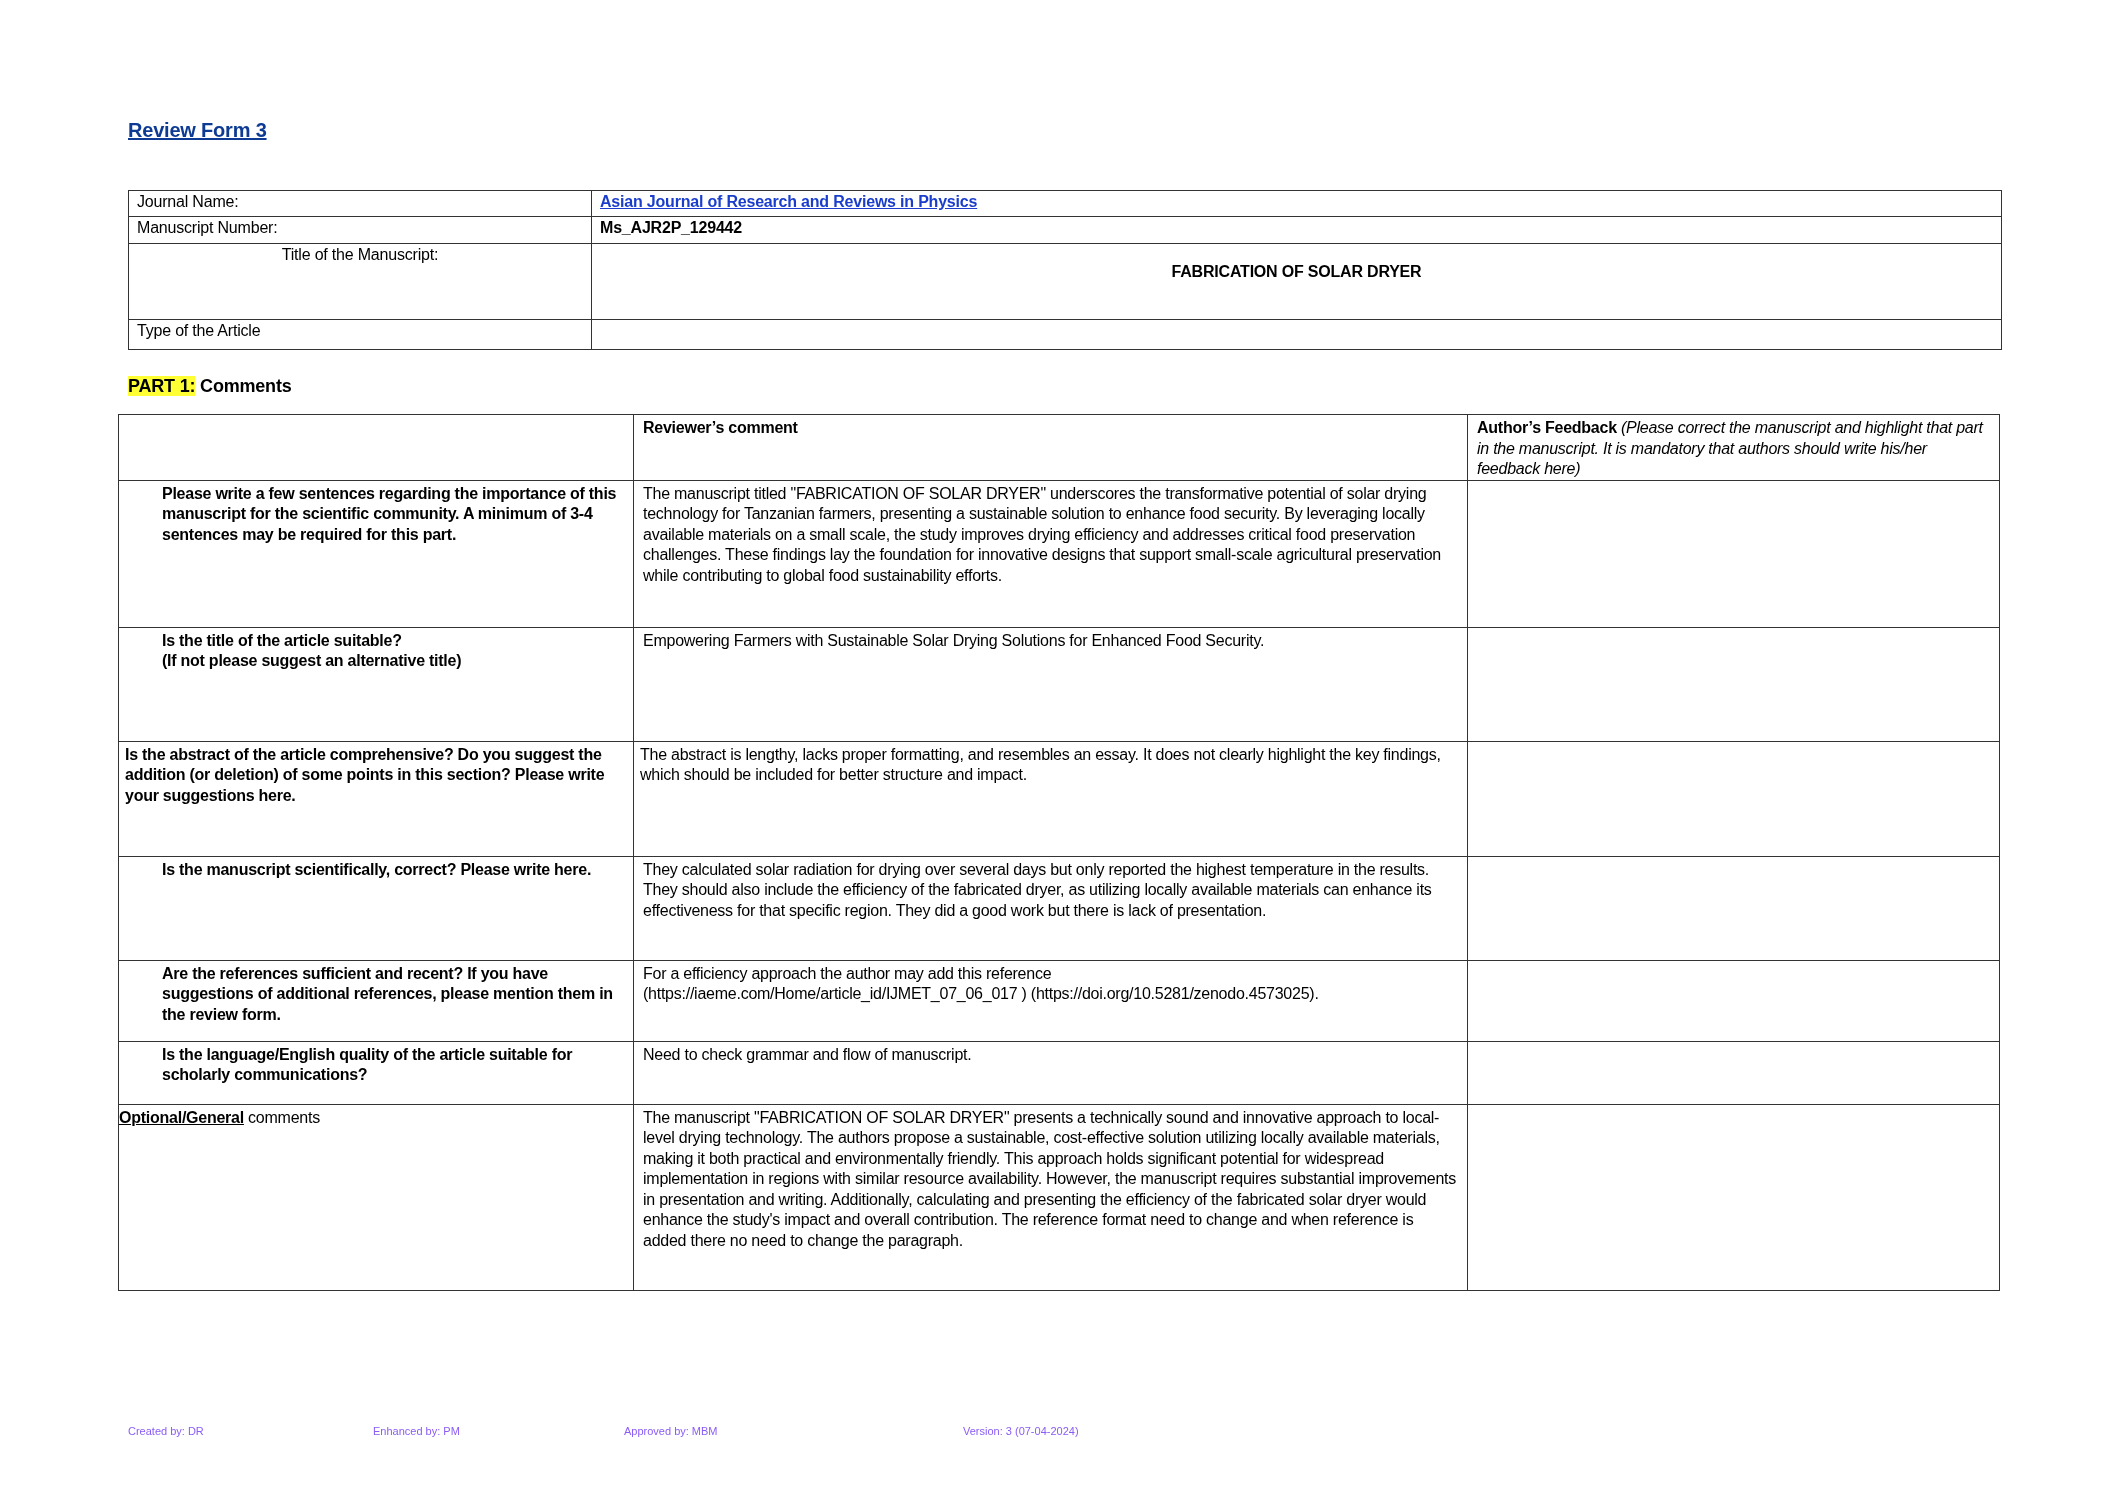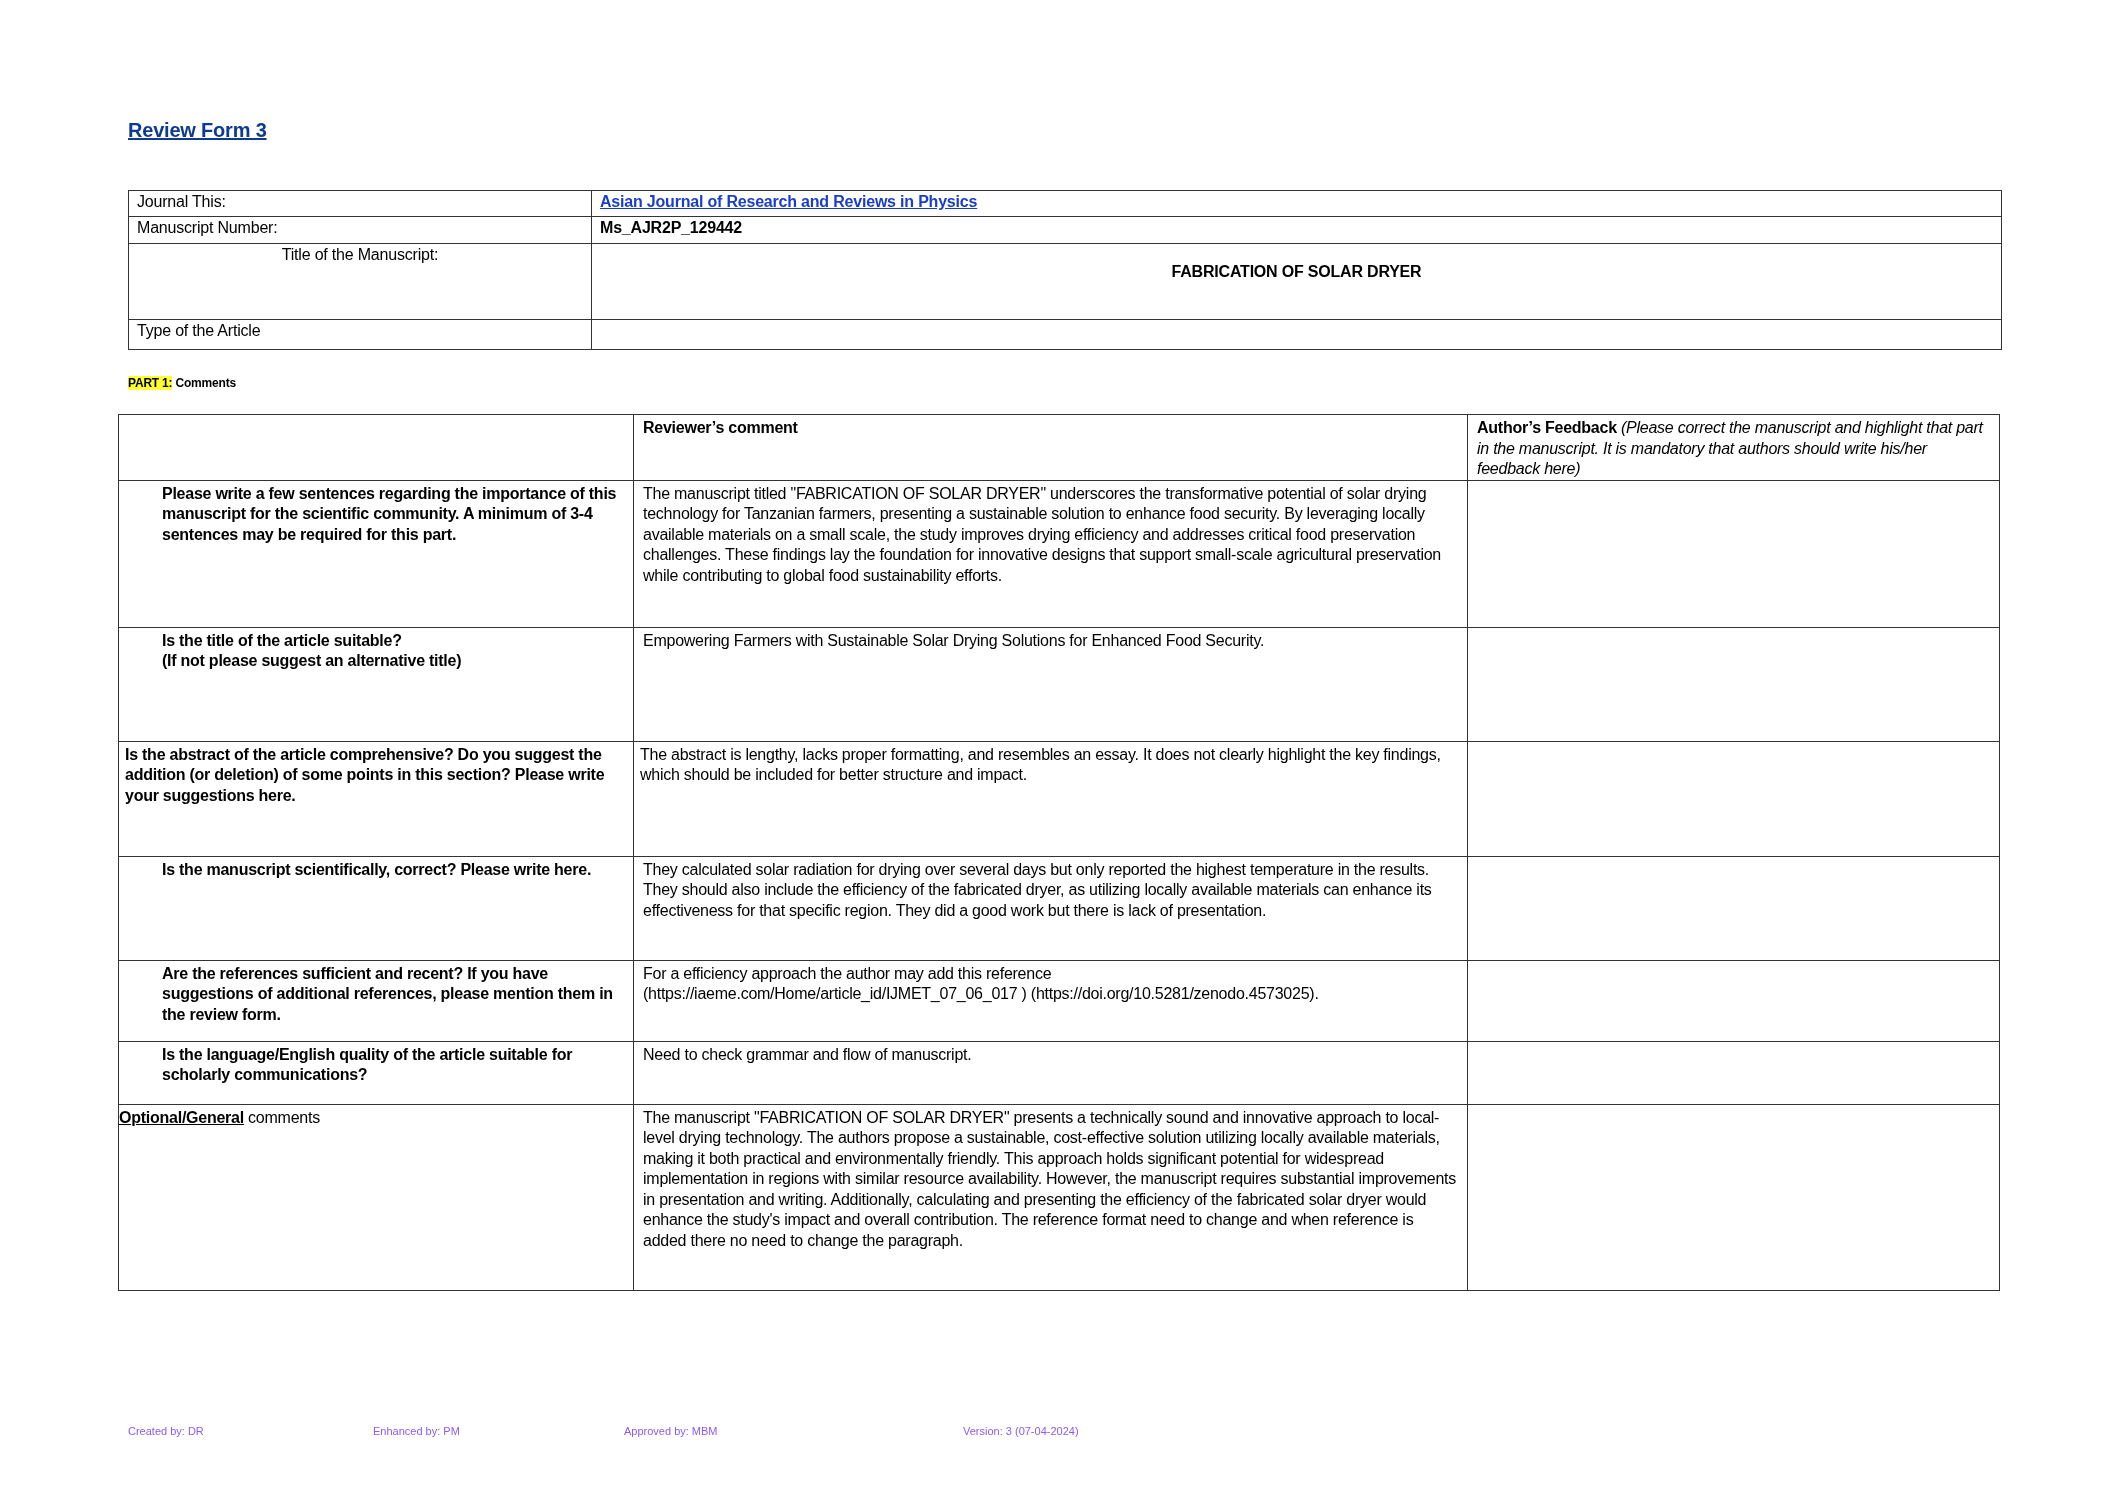--- a/index.html
+++ b/index.html
@@ -22,21 +22,21 @@
   }
   #info-table td.lbl { width: 446px; }
   #info-table tr.r1 td { height: 24px; }
   #info-table tr.r2 td { height: 25px; }
   #info-table tr.r3 td { height: 57px; text-align: center; }
   #info-table tr.r4 td { height: 28px; }
   #info-table .val { font-weight: bold; }
   #info-table .title-val { padding-top: 18px; }
   #journal-link { color: #1a3dcc; text-decoration: underline; font-weight: bold; cursor: pointer; }
 
-  #part1-heading { left: 128px; top: 376px; font-size: 12px; font-weight: bold; letter-spacing: -0.2px; }
+  #part1-heading { left: 128px; top: 376px; font-size: 18px; font-weight: bold; letter-spacing: -0.2px; }
   #part1-heading .hl { background: #ffff33; }
 
   
   #comments-table {
     left: 118px; top: 414px; width: 1882px; border-collapse: collapse;
     font-size: 16px; letter-spacing: -0.25px;
   }
   #comments-table td {
     border: 1.5px solid #333; vertical-align: top; line-height: 20.5px; padding: 3px 9px 0 9px;
   }
@@ -61,21 +61,21 @@
   }
 </style>
 </head>
 <body>
 
 <div id="form-title" class="abs">Review Form 3</div>
 
 <table id="info-table" class="abs">
   <tbody>
       <tr class="r1">
-    <td class="lbl">Journal This:</td>
+    <td class="lbl">Journal Name:</td>
     <td><a id="journal-link">Asian Journal of Research and Reviews in Physics</a></td>
   </tr>
   <tr class="r2">
     <td class="lbl">Manuscript Number:</td>
     <td class="val">Ms_AJR2P_129442</td>
   </tr>
   <tr class="r3">
     <td class="lbl">Title of the Manuscript:</td>
     <td class="val title-val">FABRICATION OF SOLAR DRYER</td>
   </tr>

